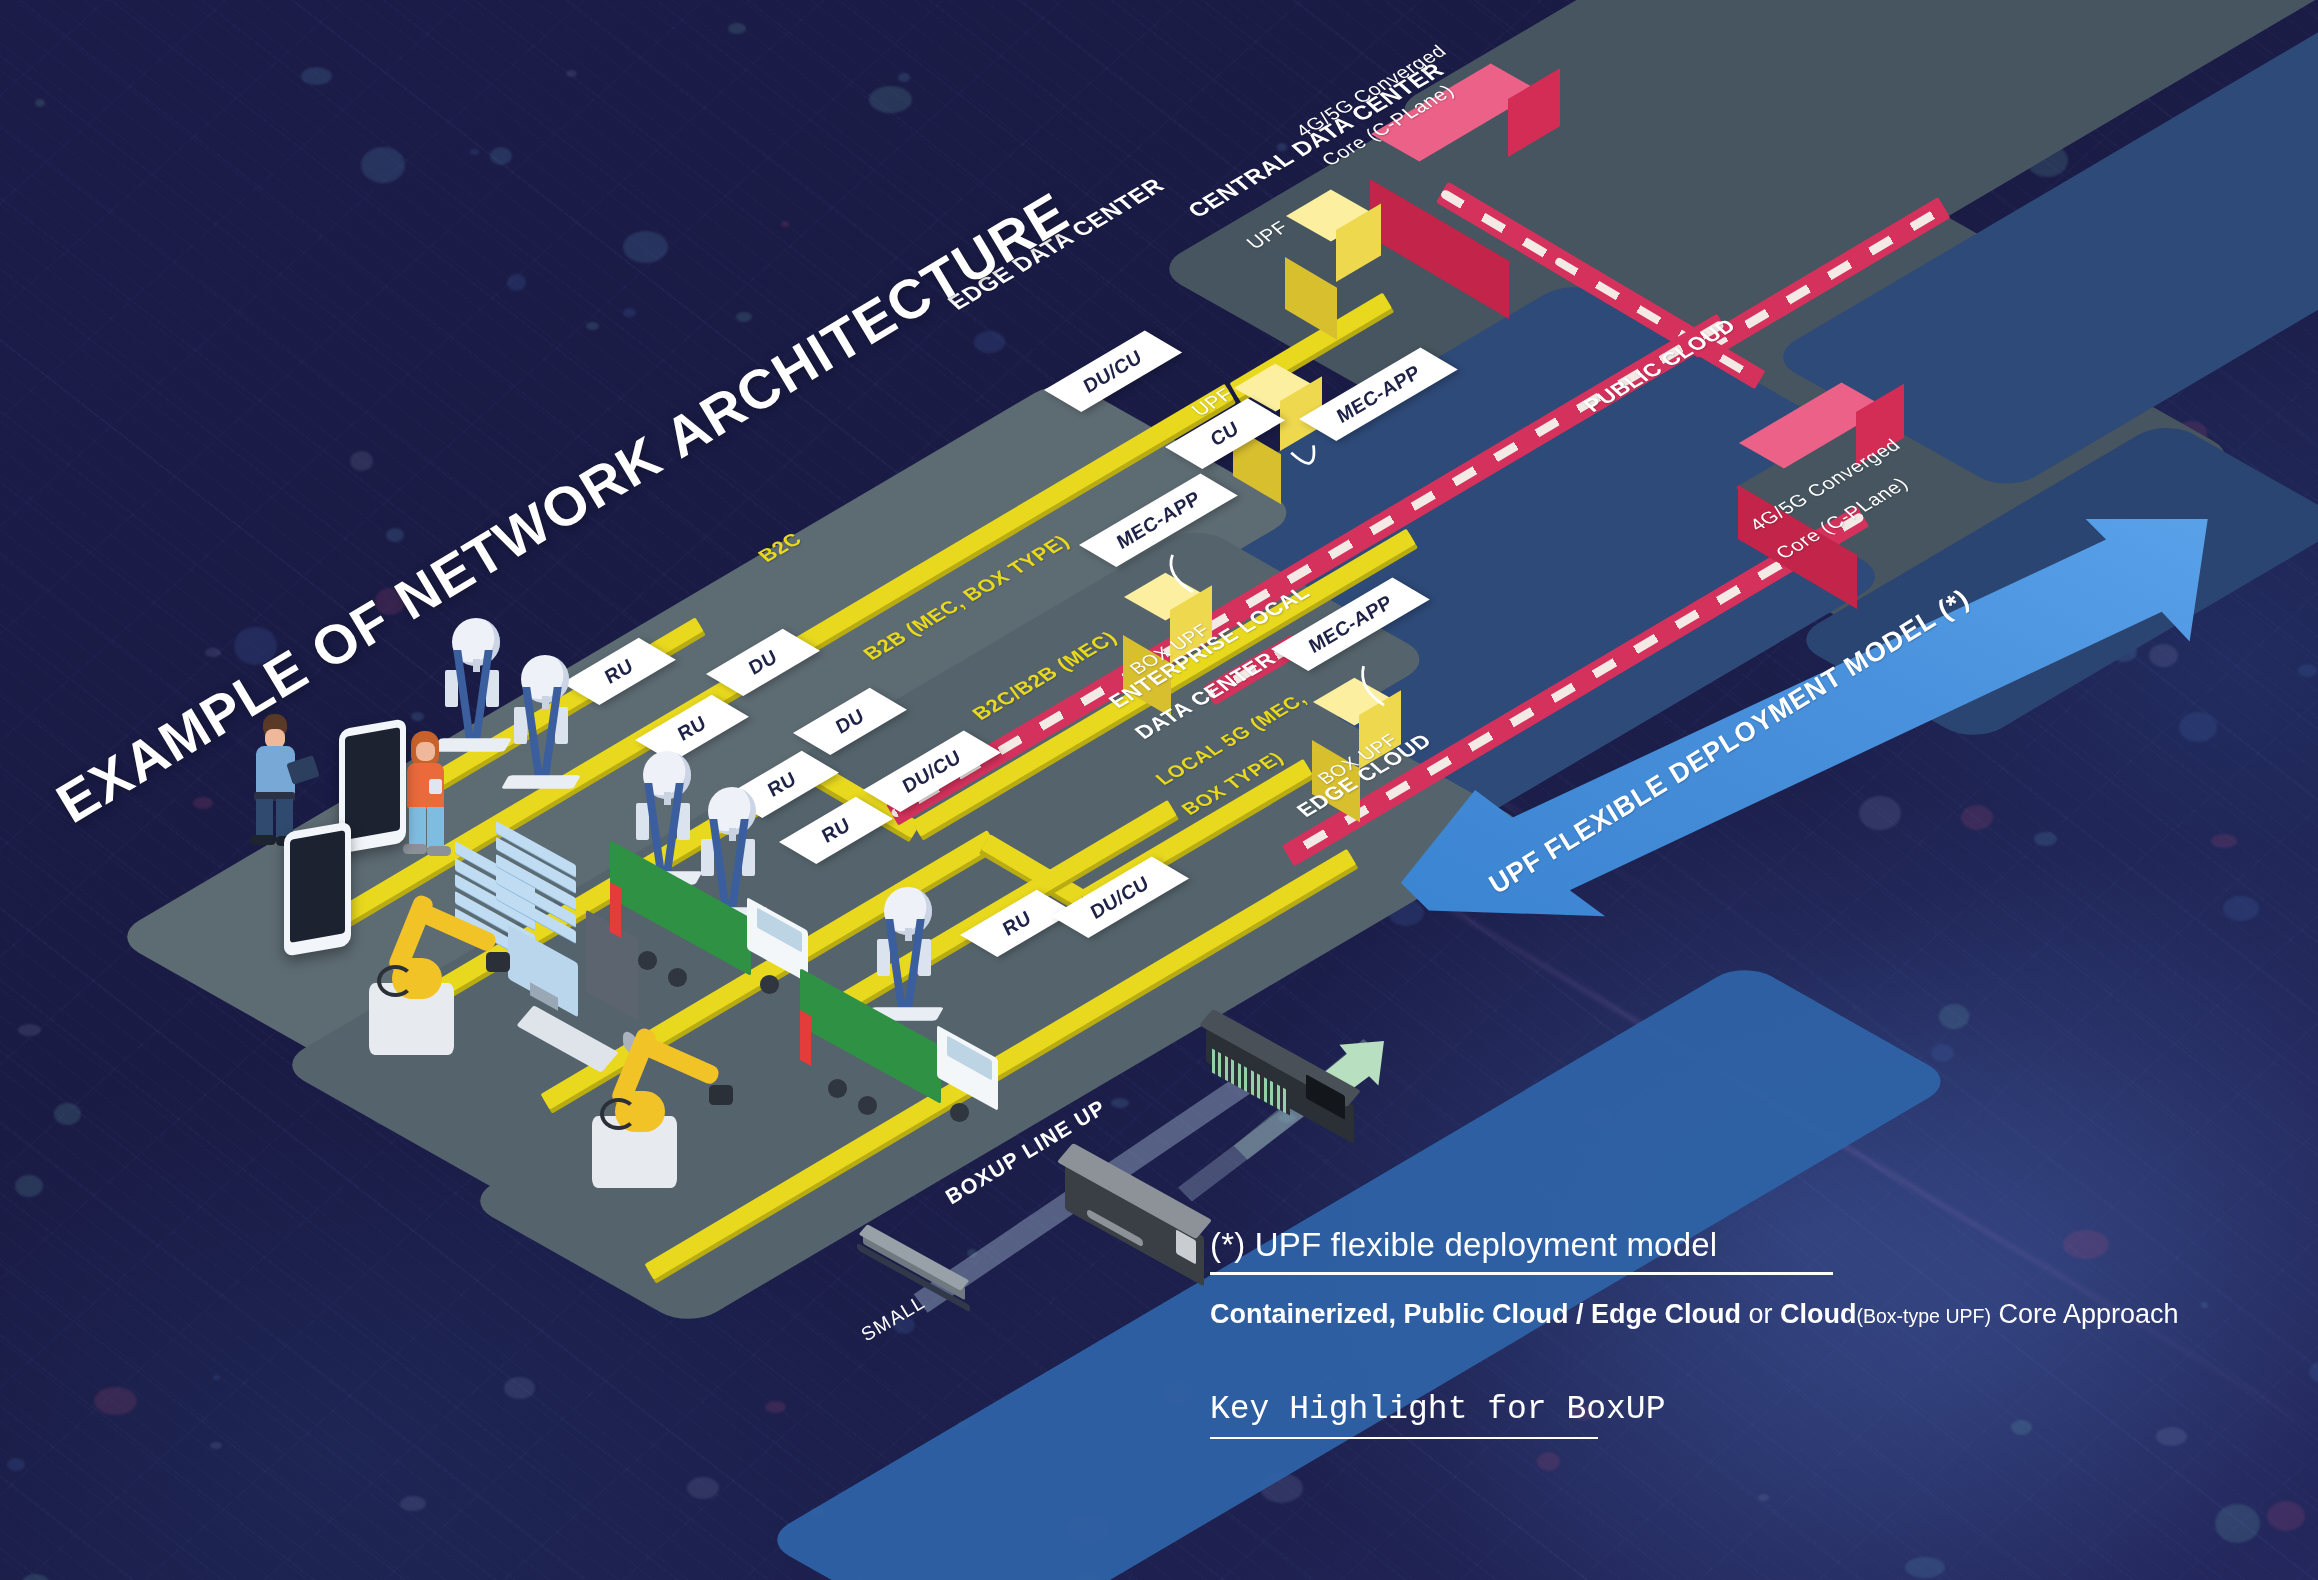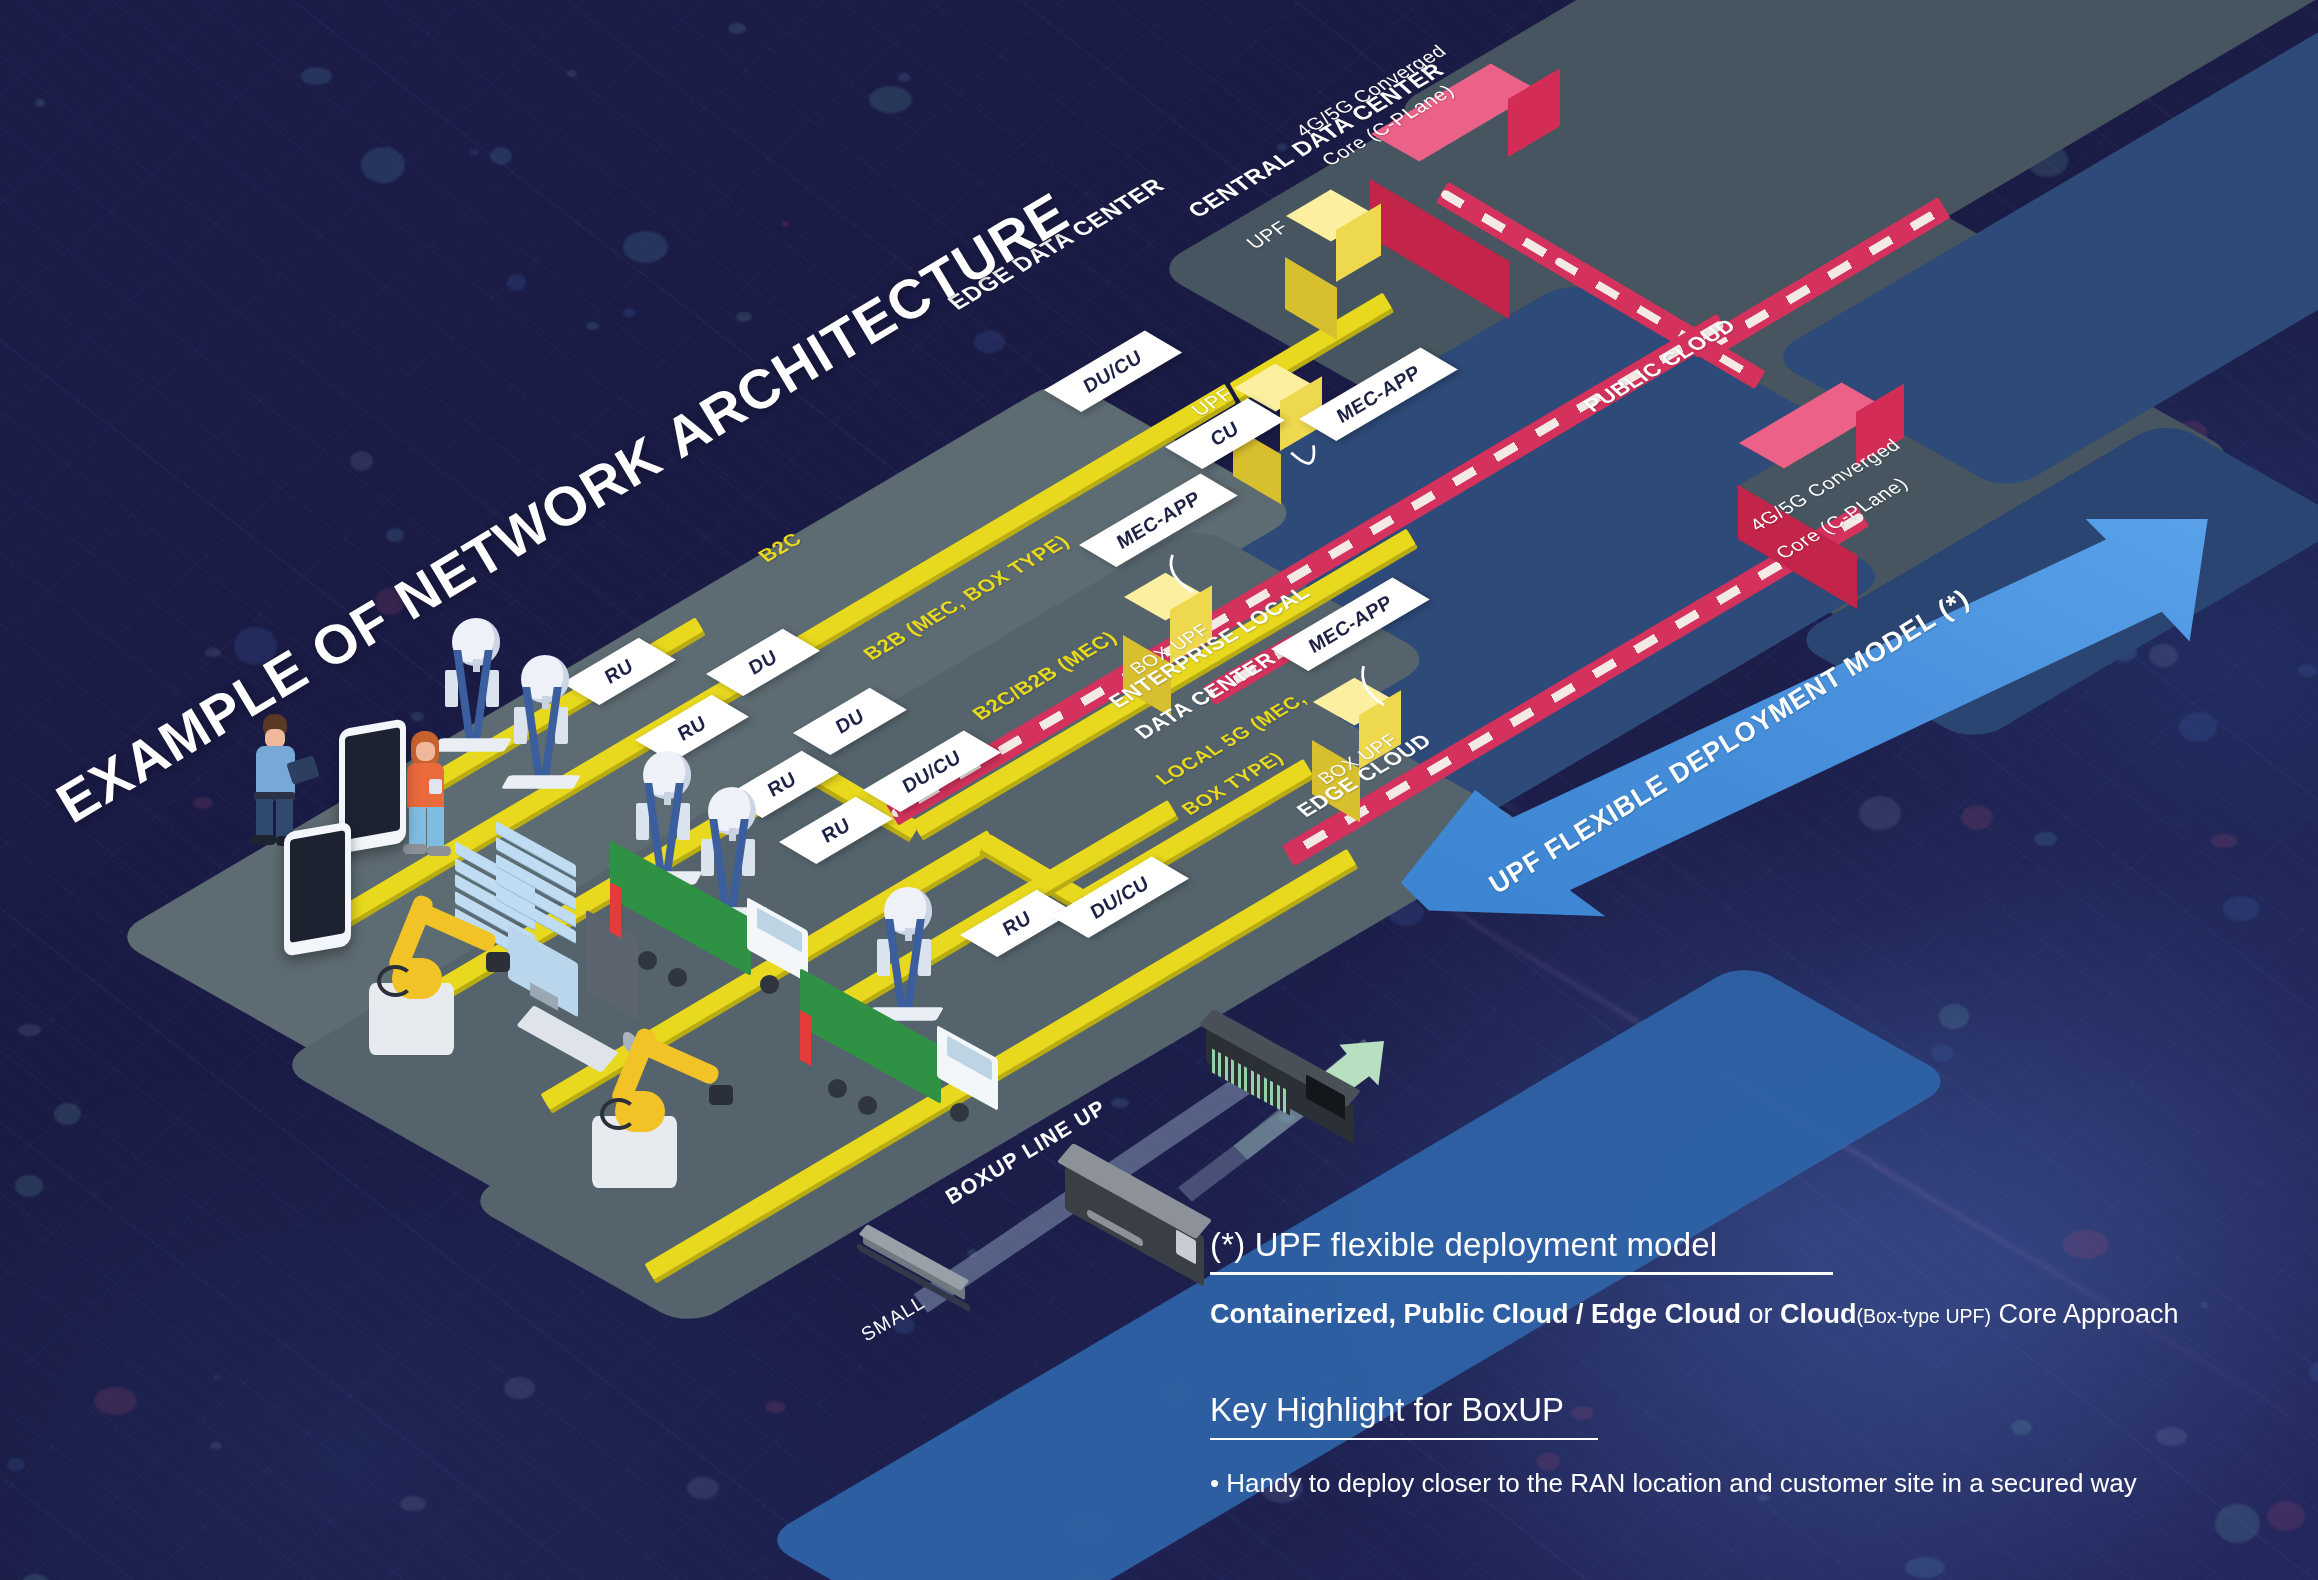--- a/index.html
+++ b/index.html
@@ -687,24 +687,23 @@
   <div id="textblock">
     <div>
       <span class="tb-head">(*) UPF flexible deployment model</span>
       <div class="tb-rule" style="width:623px;"></div>
     </div>
 
     <div class="tb-sub">
       <b>Containerized, Public Cloud / Edge Cloud</b><span> or </span><b>Cloud</b><span class="small">(Box-type UPF)</span><span> Core Approach</span>
     </div>
 
-    <div style="margin-top:59px;">
+    <div style="margin-top:59px;font-family:Liberation Mono, monospace;">
       <span class="tb-head2">Key Highlight for BoxUP</span>
       <div class="tb-rule" style="width:388px;"></div>
     </div>
 
     <div class="tb-bullets">
-      <div>• Handy to deploy closer to the RAN location and customer site in a secured way</div>
     </div>
   </div>
 
 </div>
 
 
 </body></html>

